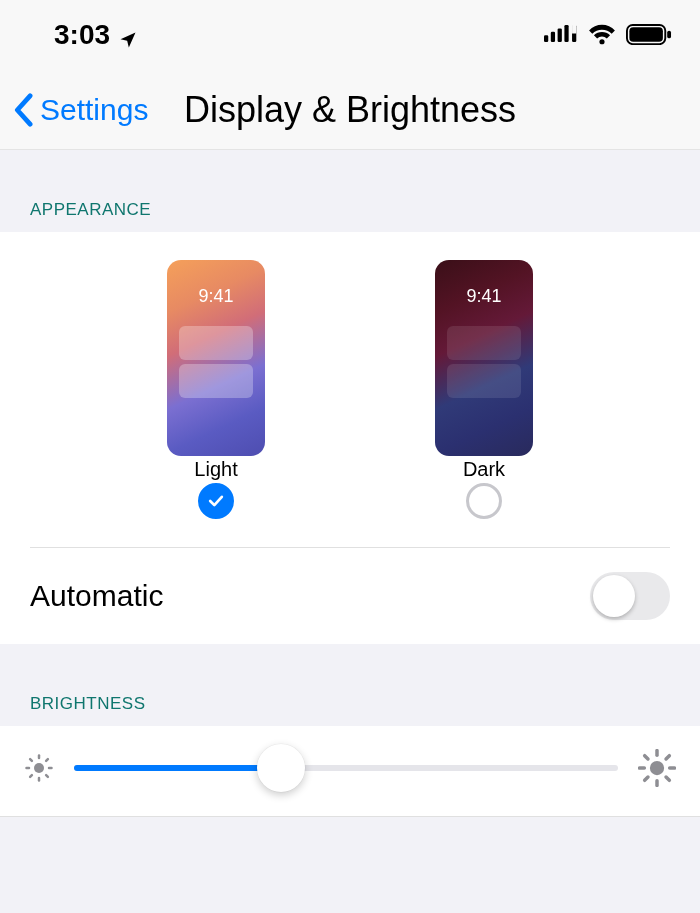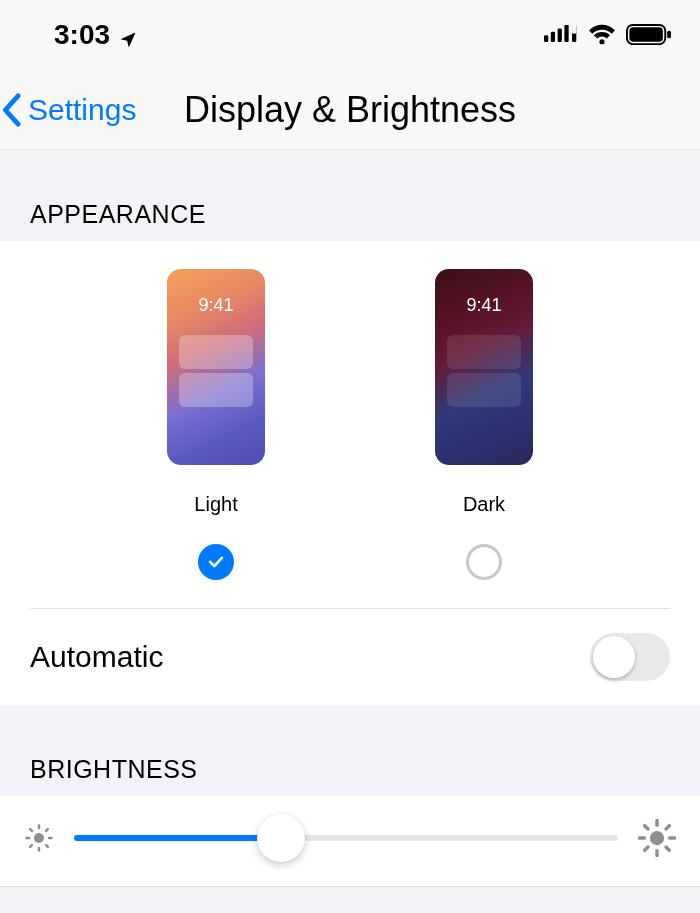--- a/index.html
+++ b/index.html
@@ -9,32 +9,32 @@
   
   .status-bar { height: 70px; display: flex; align-items: center; justify-content: space-between; padding: 0 28px 0 54px; background: #f8f8f8; }
   .status-left { display: flex; align-items: center; gap: 8px; font-size: 28px; font-weight: 600; }
   .status-right { display: flex; align-items: center; gap: 10px; }
   .location-icon { width: 20px; height: 20px; }
   .cellular-icon { width: 34px; height: 20px; }
   .wifi-icon { width: 28px; height: 22px; }
   .battery-icon { width: 46px; height: 22px; }
 
   
-  .nav-bar { height: 80px; display: flex; align-items: center; padding: 0 0; background: #f8f8f8; position: relative; border-bottom: 1px solid rgba(0,0,0,0.08);}
+  .nav-bar { height: 80px; display: flex; align-items: center; padding: 0 12px; background: #f8f8f8; position: relative; border-bottom: 1px solid rgba(0,0,0,0.08);}
   .back { display: flex; align-items: center; gap: 6px; color: #007aff; font-size: 30px; font-weight: 400; }
   .back svg { width: 22px; height: 34px; }
   .title { position: absolute; left: 50%; transform: translateX(-50%); font-size: 36px; font-weight: 400; }
 
   
-  .section-header { padding: 50px 30px 12px; font-size: 25px; color: #000000; letter-spacing: 0.5px; }
+  .section-header { padding: 50px 30px 12px; font-size: 17px; color: #0f766e; letter-spacing: 0.5px; }
 
   
   .appearance-card { background: #fff; padding-top: 28px; }
   .appearance-row { display: flex; justify-content: center; gap: 170px; padding-bottom: 28px; margin: 0 30px; border-bottom: 1px solid rgba(0,0,0,0.12);}
-  .appearance-option { display: flex; flex-direction: column; align-items: center; gap: 28px; }
+  .appearance-option { display: flex; flex-direction: column; align-items: center; gap: 2px; }
   .phone-preview { width: 98px; height: 196px; border-radius: 14px; overflow: hidden; position: relative; }
   .phone-light { background: linear-gradient(155deg, #f5a05a 0%, #e78a63 22%, #d16d78 40%, #7b6fd1 62%, #5a5bc2 80%, #4e4db0 100%); }
   .phone-dark  { background: linear-gradient(155deg, #3a0f18 0%, #531324 22%, #641938 40%, #303a78 62%, #2b3070 80%, #292a5c 100%); }
   .phone-time { position: absolute; top: 26px; width: 100%; text-align: center; color: #fff; font-size: 18px; font-weight: 500; }
   .widget { position: absolute; left: 12px; right: 12px; height: 34px; border-radius: 6px; }
   .widget.w1 { top: 66px; }
   .widget.w2 { top: 104px; }
   .phone-light .widget { background: rgba(255,255,255,0.28); }
   .phone-dark  .widget { background: rgba(255,255,255,0.10); }
   .option-label { font-size: 20px; }

